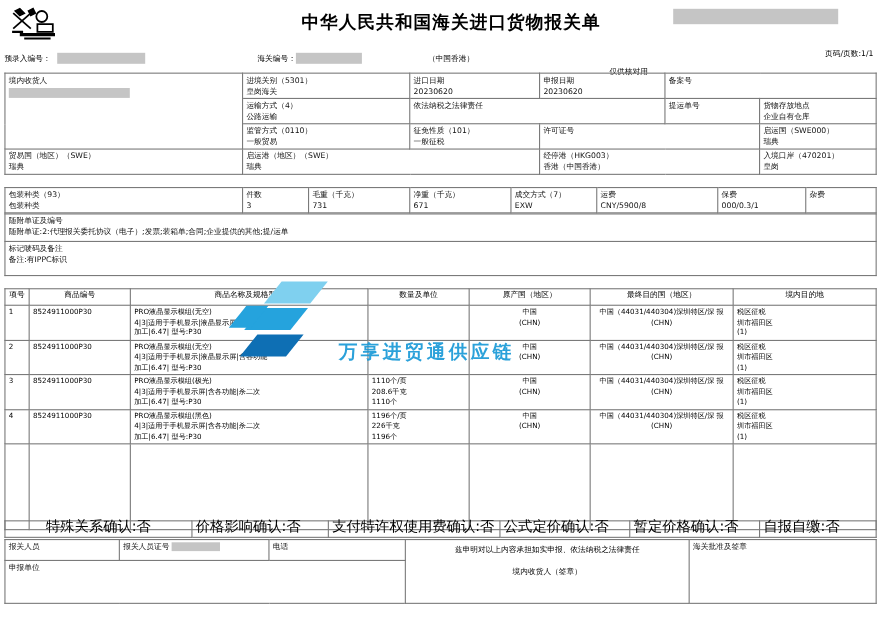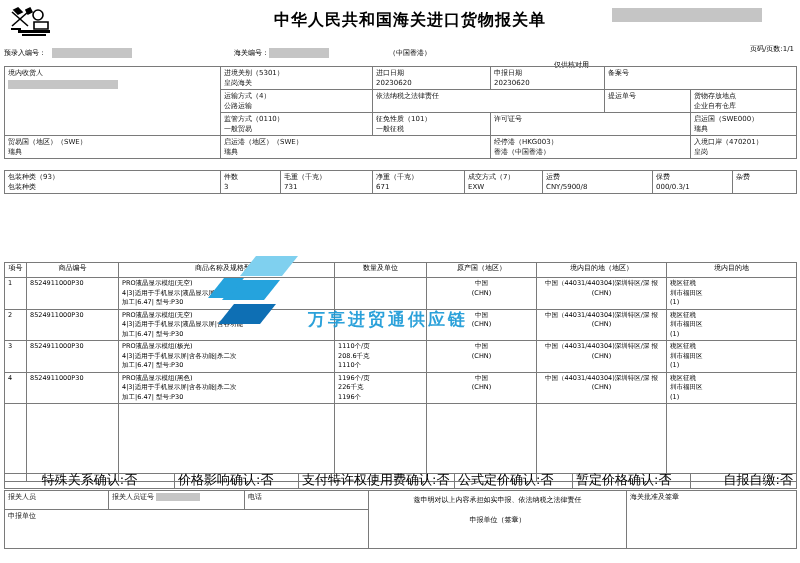--- a/index.html
+++ b/index.html
@@ -232,39 +232,58 @@
         <div class="val">000/0.3/1</div>
       </td>
       <td rowspan="2">
         <span class="lbl">杂费</span>
       </td>
     </tr>
     <tr></tr>
   </tbody>
     </table>
 
+  <table class="tbl" style="left:4px;top:194px;width:792px">
+    <colgroup>
+        <col style="width:792px">
+      </colgroup>
+    <tbody>
+        <tr>
+      <td style="height:22px">
+        <span class="lbl">随附单证及编号</span>
+        <div class="val" style="padding-left:0">随附单证:2:代理报关委托协议（电子）;发票;装箱单;合同;企业提供的其他;提/运单</div>
+      </td>
+    </tr>
+    <tr>
+      <td style="height:28px">
+        <span class="lbl">标记唛码及备注</span>
+        <div class="val" style="padding-left:0">备注:有IPPC标识</div>
+      </td>
+    </tr>
+  </tbody>
+    </table>
 
   <table class="tbl items">
     <colgroup>
       <col style="width:22px">
         <col style="width:92px">
         <col style="width:216px">
       <col style="width:92px">
         <col style="width:110px">
         <col style="width:130px">
       <col style="width:130px">
     </colgroup>
     <tbody>
         <tr>
       <td class="h">项号</td>
       <td class="h">商品编号</td>
       <td class="h">商品名称及规格型号</td>
       <td class="h">数量及单位</td>
       <td class="h">原产国（地区）</td>
-      <td class="h">境内目的地（地区）</td>
+      <td class="h">最终目的国（地区）</td>
       <td class="h">境内目的地</td>
     </tr>
 
     <tr>
       <td>1</td>
       <td>8524911000P30</td>
       <td>
         <div>PRO液晶显示模组(无空)</div>
         <div>4|3|适用于手机显示|液晶显示屏|含各功能</div>
         <div>加工|6.47|    型号:P30</div>
@@ -396,21 +415,21 @@
       </td>
       <td>
         <span>支付特许权使用费确认:</span><span>否</span>
       </td>
       <td>
         <span>公式定价确认:</span><span>否</span>
       </td>
       <td>
         <span>暂定价格确认:</span><span>否</span>
       </td>
-      <td style="text-align:right">
+      <td style="text-align:left">
         <span>自报自缴:</span><span>否</span>
       </td>
     </tr>
   </tbody>
     </table>
 
   <table class="tbl" style="left:4px;top:490px;width:792px">
     <colgroup>
       <col style="width:104px">
         <col style="width:136px">
@@ -425,21 +444,21 @@
       </td>
       <td>
         <span class="lbl">报关人员证号</span>
         <span style="display:inline-block;width:44px;height:8px;background:#c5c5c5;vertical-align:middle"></span>
       </td>
       <td>
         <span class="lbl">电话</span>
       </td>
       <td rowspan="2" class="ctr" style="padding-top:4px">
         <div>兹申明对以上内容承担如实申报、依法纳税之法律责任</div>
-        <div style="margin-top:10px;text-align:center">申报单位（签章）</div>
+        <div style="margin-top:10px;text-align:center">境内收货人（签章）</div>
       </td>
       <td rowspan="2">
         <span class="lbl">海关批准及签章</span>
       </td>
     </tr>
     <tr>
       <td colspan="3" style="height:36px">
         <span class="lbl">申报单位</span>
       </td>
     </tr>

